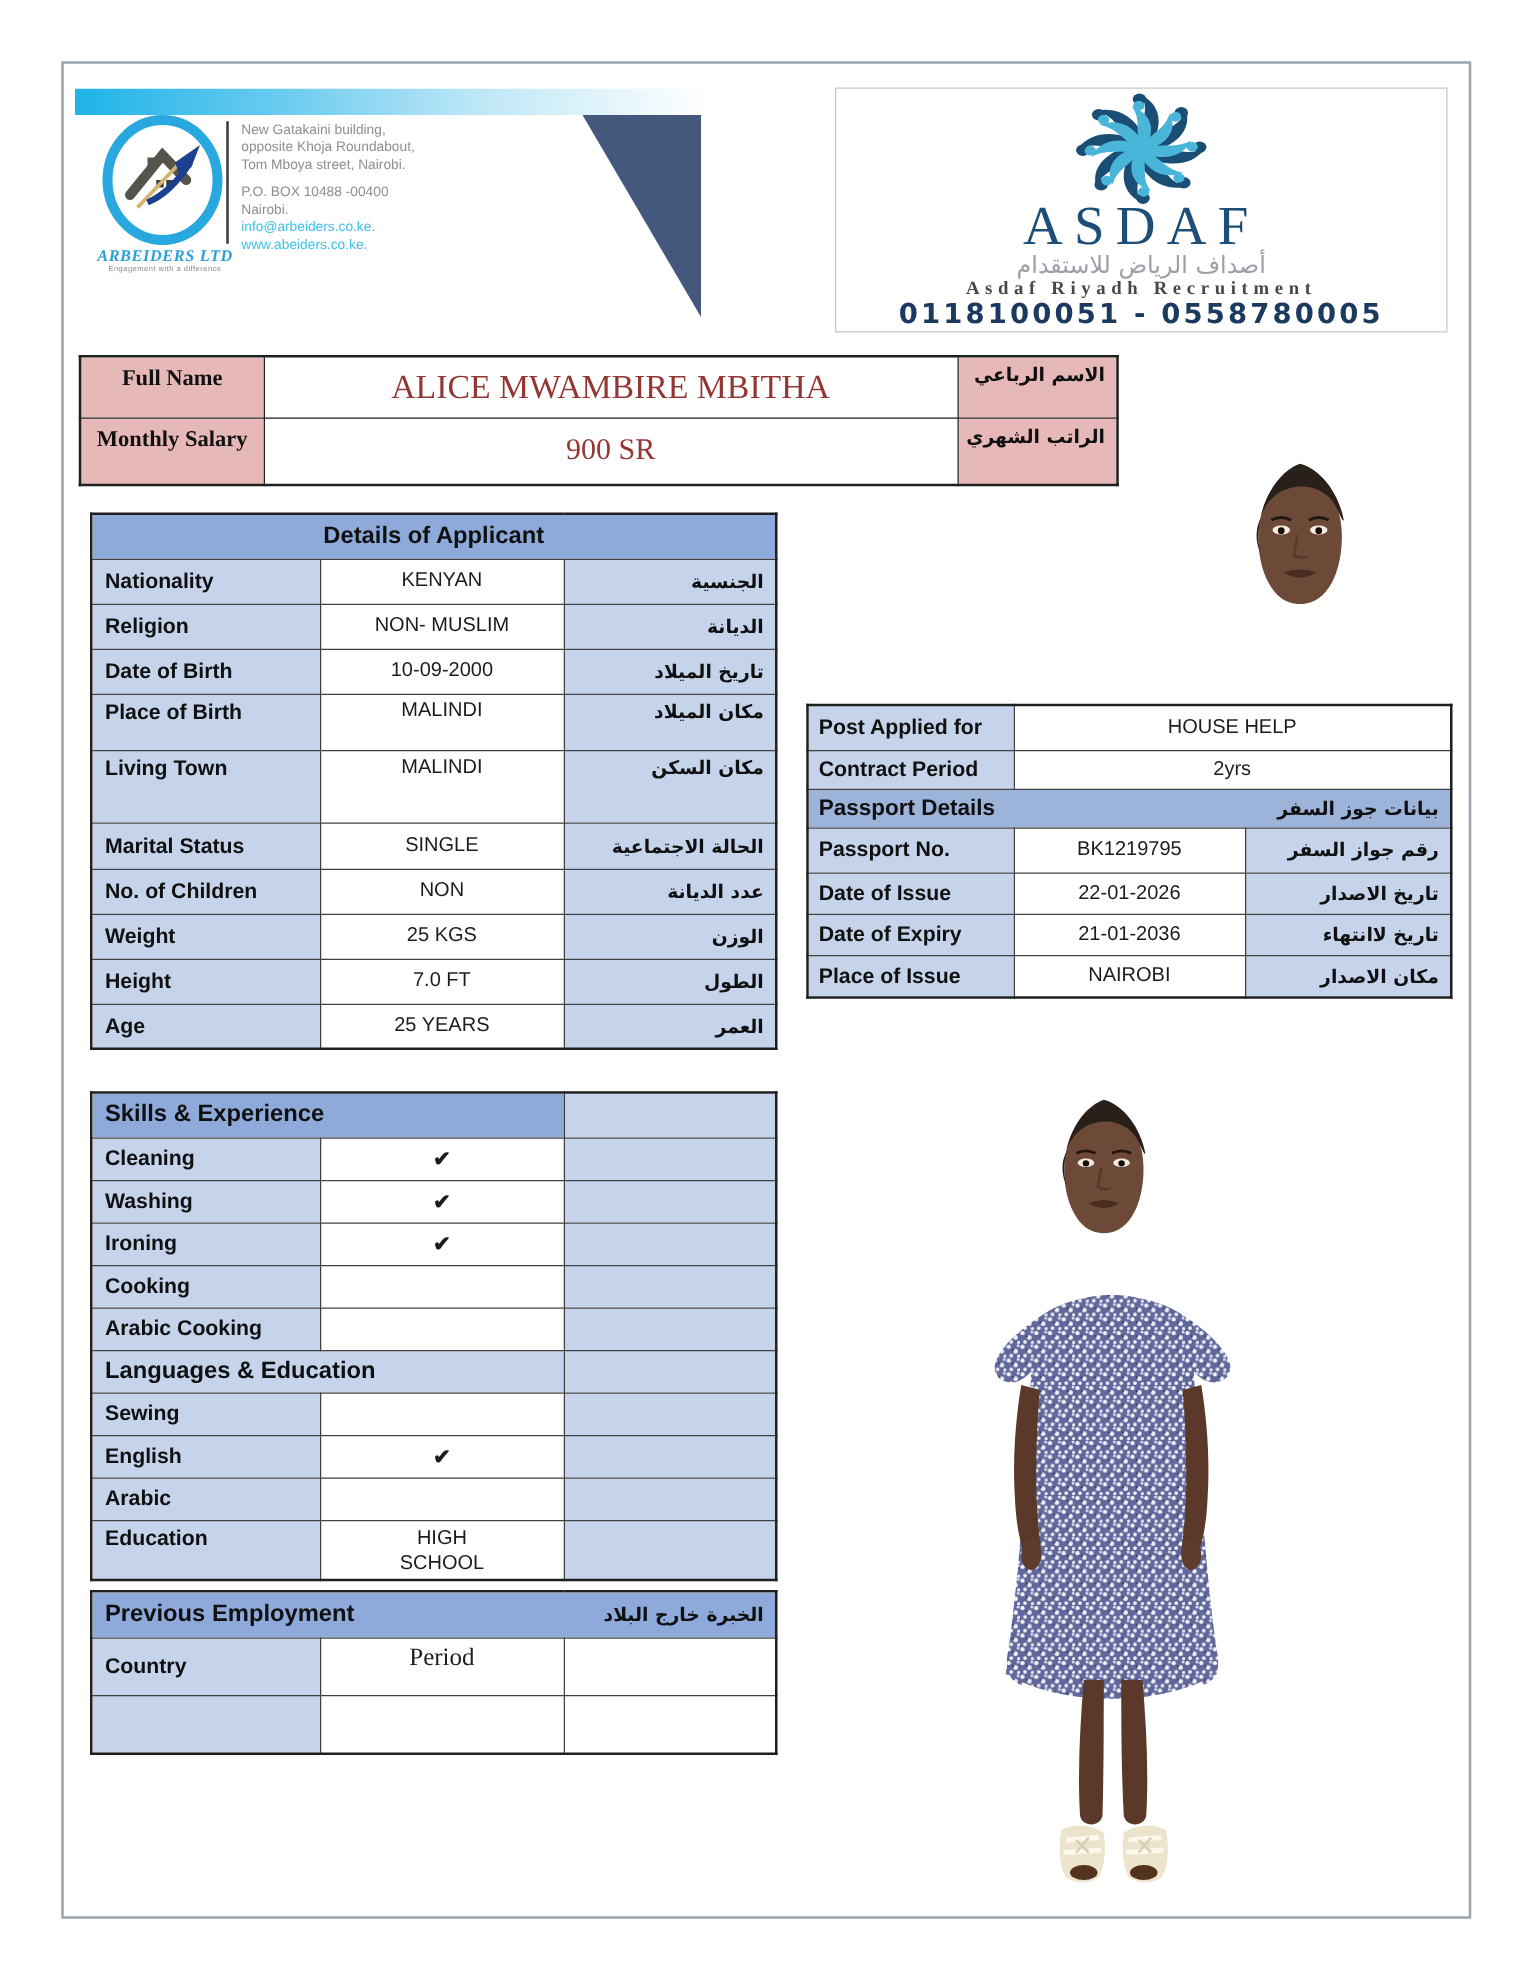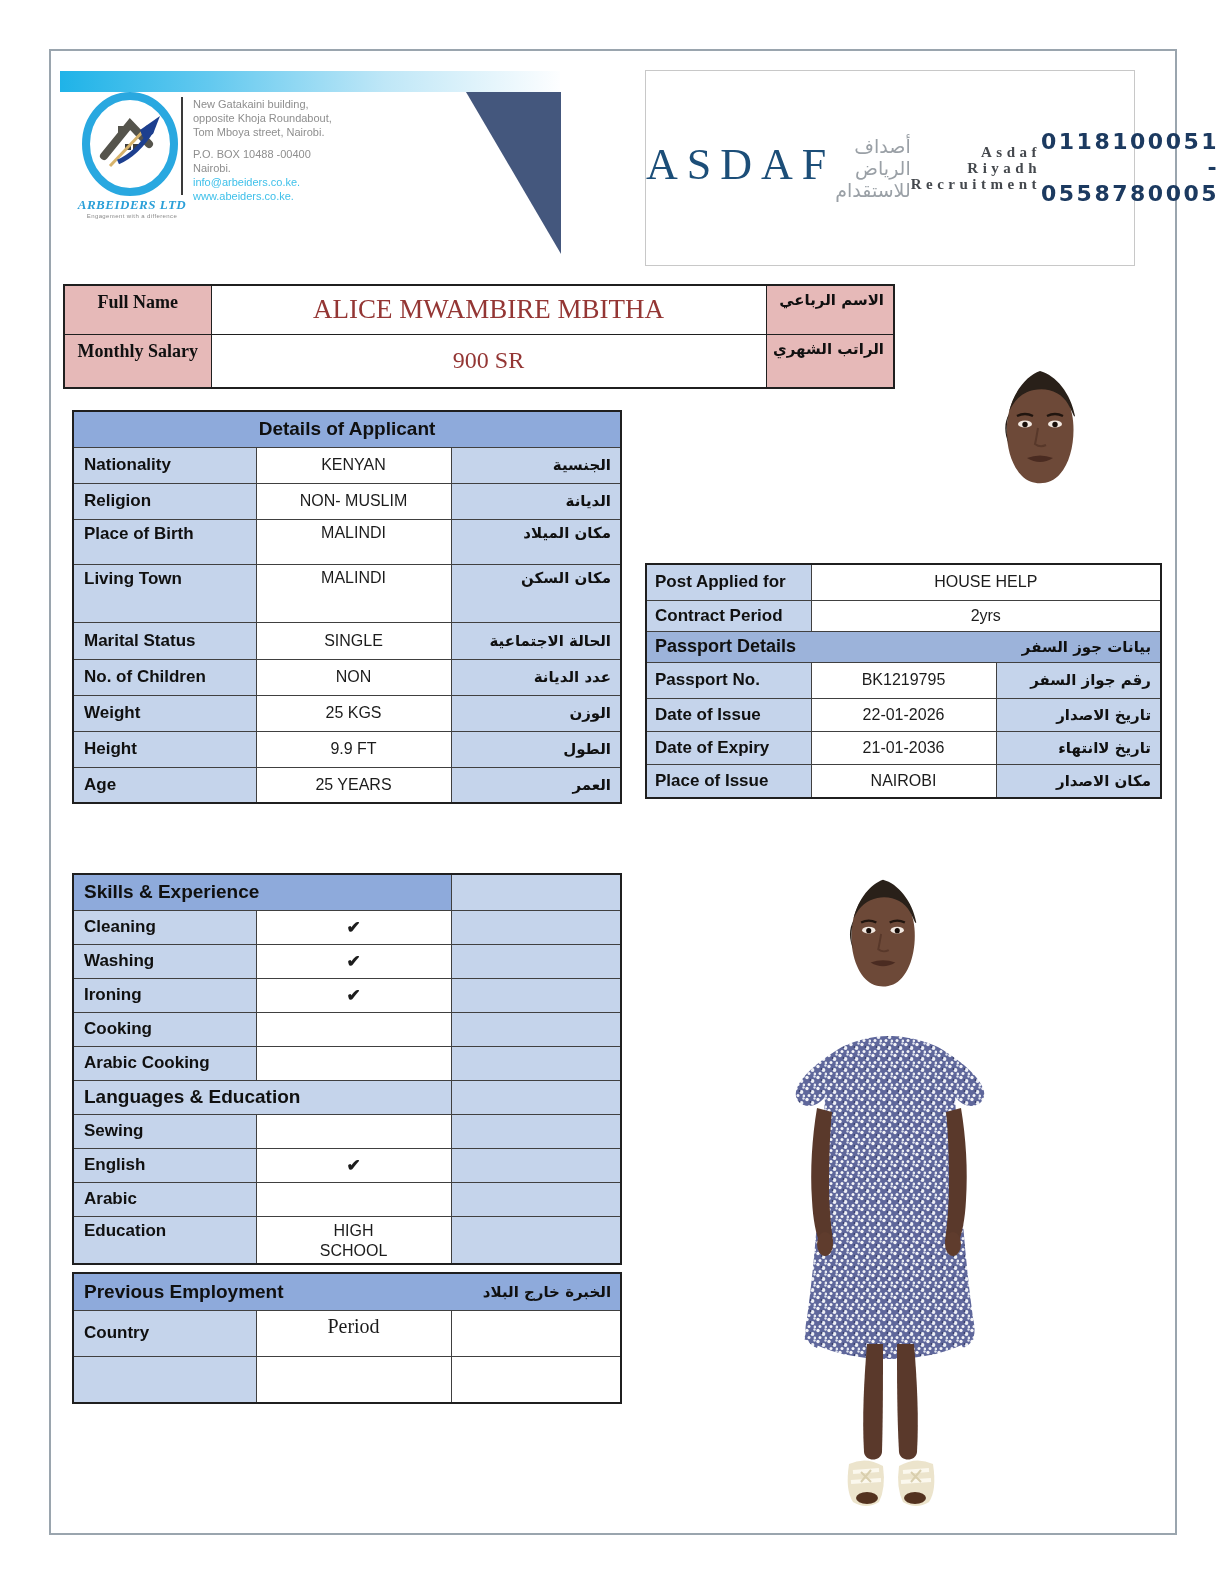--- a/index.html
+++ b/index.html
@@ -14,22 +14,22 @@
   .triangle{left:466px;top:92px;width:95px;height:162px;background:#44577d;
     clip-path:polygon(0 0,100% 0,100% 100%);}
   .arb-name{left:57px;top:197px;width:150px;text-align:center;color:#2a9fd8;
     font-family:"Liberation Serif",serif;font-weight:bold;font-style:italic;font-size:13px;letter-spacing:.5px;}
   .arb-tagline{left:57px;top:213px;width:150px;text-align:center;color:#8a8a8a;font-size:6px;letter-spacing:.4px;}
   .divider{left:181px;top:97px;width:2px;height:98px;background:#3a3a3a;}
   .address{left:193px;top:97px;width:150px;font-size:11px;line-height:14px;color:#8e8e8e;}
   .address .gap{height:8px;}
   .address .cyan{color:#3fc0ea;}
 
-  .asdaf-box{left:645px;top:70px;width:488px;height:194px;border:1px solid #c8c8c8;
-    display:flex;flex-direction:row;align-items:center;background:#fff;text-align:right;}
+  .asdaf-box{left:668px;top:70px;width:488px;height:194px;border:1px solid #c8c8c8;
+    display:flex;flex-direction:column;align-items:center;background:#fff;}
   .asdaf-name{font-family:"Liberation Serif",serif;color:#1c4e78;font-size:44px;line-height:40px;
     letter-spacing:9px;margin-top:-6px;}
   .asdaf-ar{font-family:"DejaVu Sans",sans-serif;color:#9aa0a6;font-size:19px;line-height:22px;direction:rtl;}
   .asdaf-sub{font-family:"Liberation Serif",serif;color:#44484d;font-size:15px;line-height:16px;
     letter-spacing:4.5px;font-weight:600;}
   .asdaf-phone{font-family:"DejaVu Sans",sans-serif;color:#1c3a60;font-size:22px;line-height:26px;
     font-weight:bold;letter-spacing:2.5px;}
 
   
   table{border-collapse:collapse;table-layout:fixed;}
@@ -176,20 +176,25 @@
     <tr style="height:36px">
       <td class="lbl">Nationality</td>
       <td class="val">KENYAN</td>
       <td class="ar">الجنسية</td>
     </tr>
     <tr style="height:36px">
       <td class="lbl">Religion</td>
       <td class="val">NON- MUSLIM</td>
       <td class="ar">الديانة</td>
     </tr>
+    <tr style="height:36px">
+      <td class="lbl">Date of Birth</td>
+      <td class="val">10-09-2000</td>
+      <td class="ar">تاريخ الميلاد</td>
+    </tr>
     <tr style="height:45px">
       <td class="lbl top">Place of Birth</td>
       <td class="val top">MALINDI</td>
       <td class="ar top">مكان الميلاد</td>
     </tr>
     <tr style="height:58px">
       <td class="lbl top">Living Town</td>
       <td class="val top">MALINDI</td>
       <td class="ar top">مكان السكن</td>
     </tr>
@@ -203,21 +208,21 @@
       <td class="val">NON</td>
       <td class="ar">عدد الديانة</td>
     </tr>
     <tr style="height:36px">
       <td class="lbl">Weight</td>
       <td class="val">25 KGS</td>
       <td class="ar">الوزن</td>
     </tr>
     <tr style="height:36px">
       <td class="lbl">Height</td>
-      <td class="val">9.9  FT</td>
+      <td class="val">7.0  FT</td>
       <td class="ar">الطول</td>
     </tr>
     <tr style="height:36px">
       <td class="lbl">Age</td>
       <td class="val">25  YEARS</td>
       <td class="ar">العمر</td>
     </tr>
   </tbody>
     </table>
 

